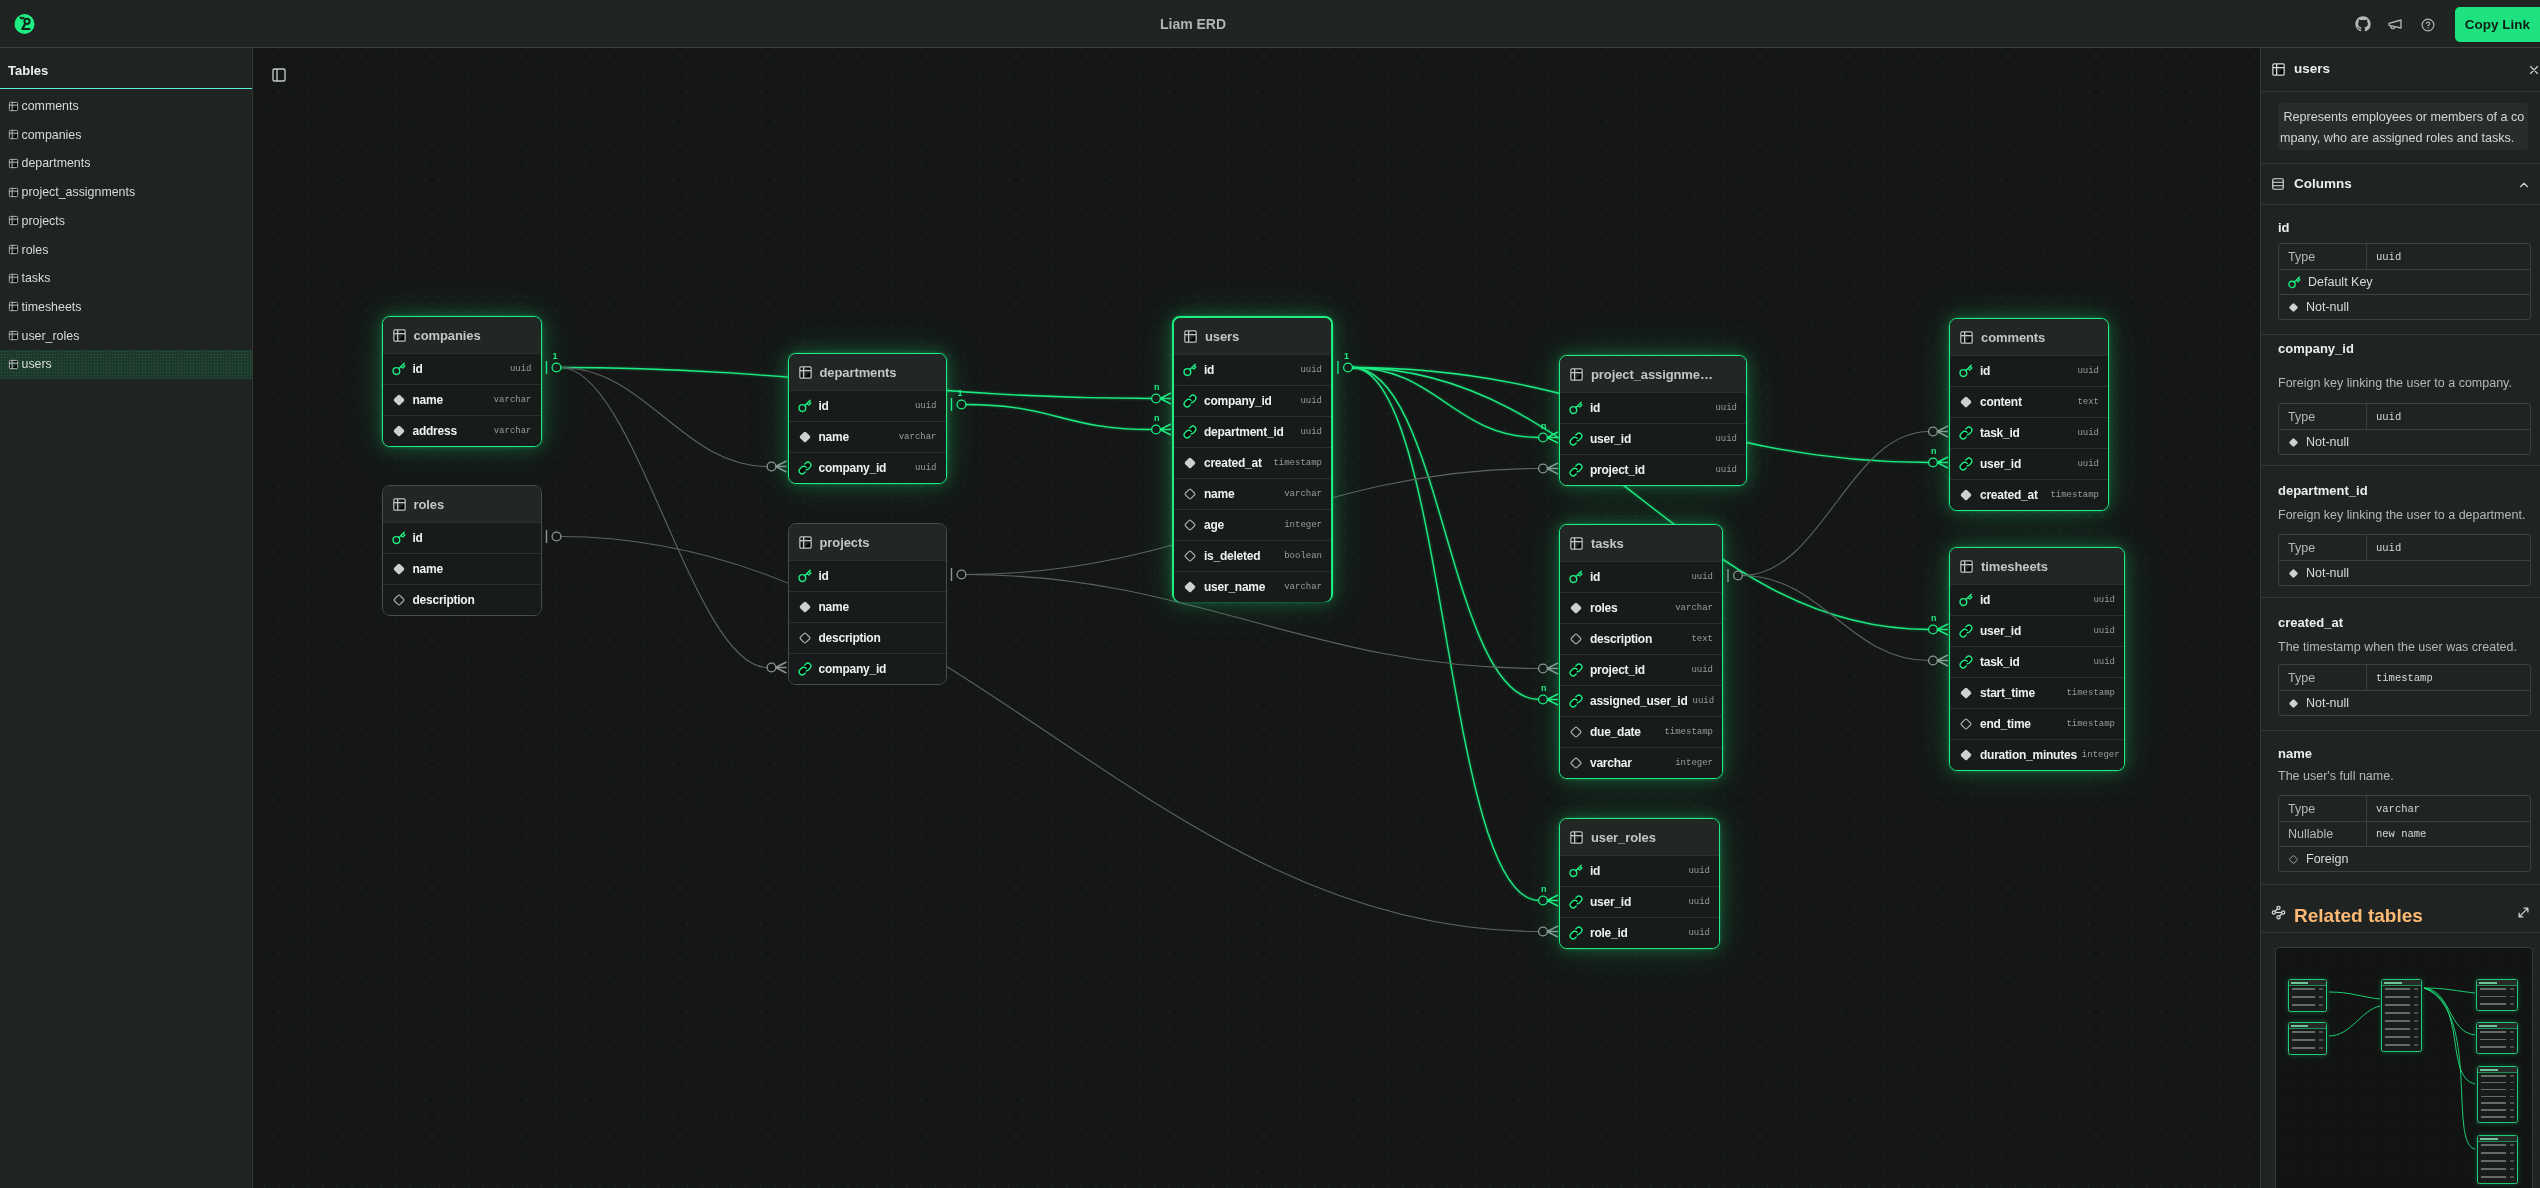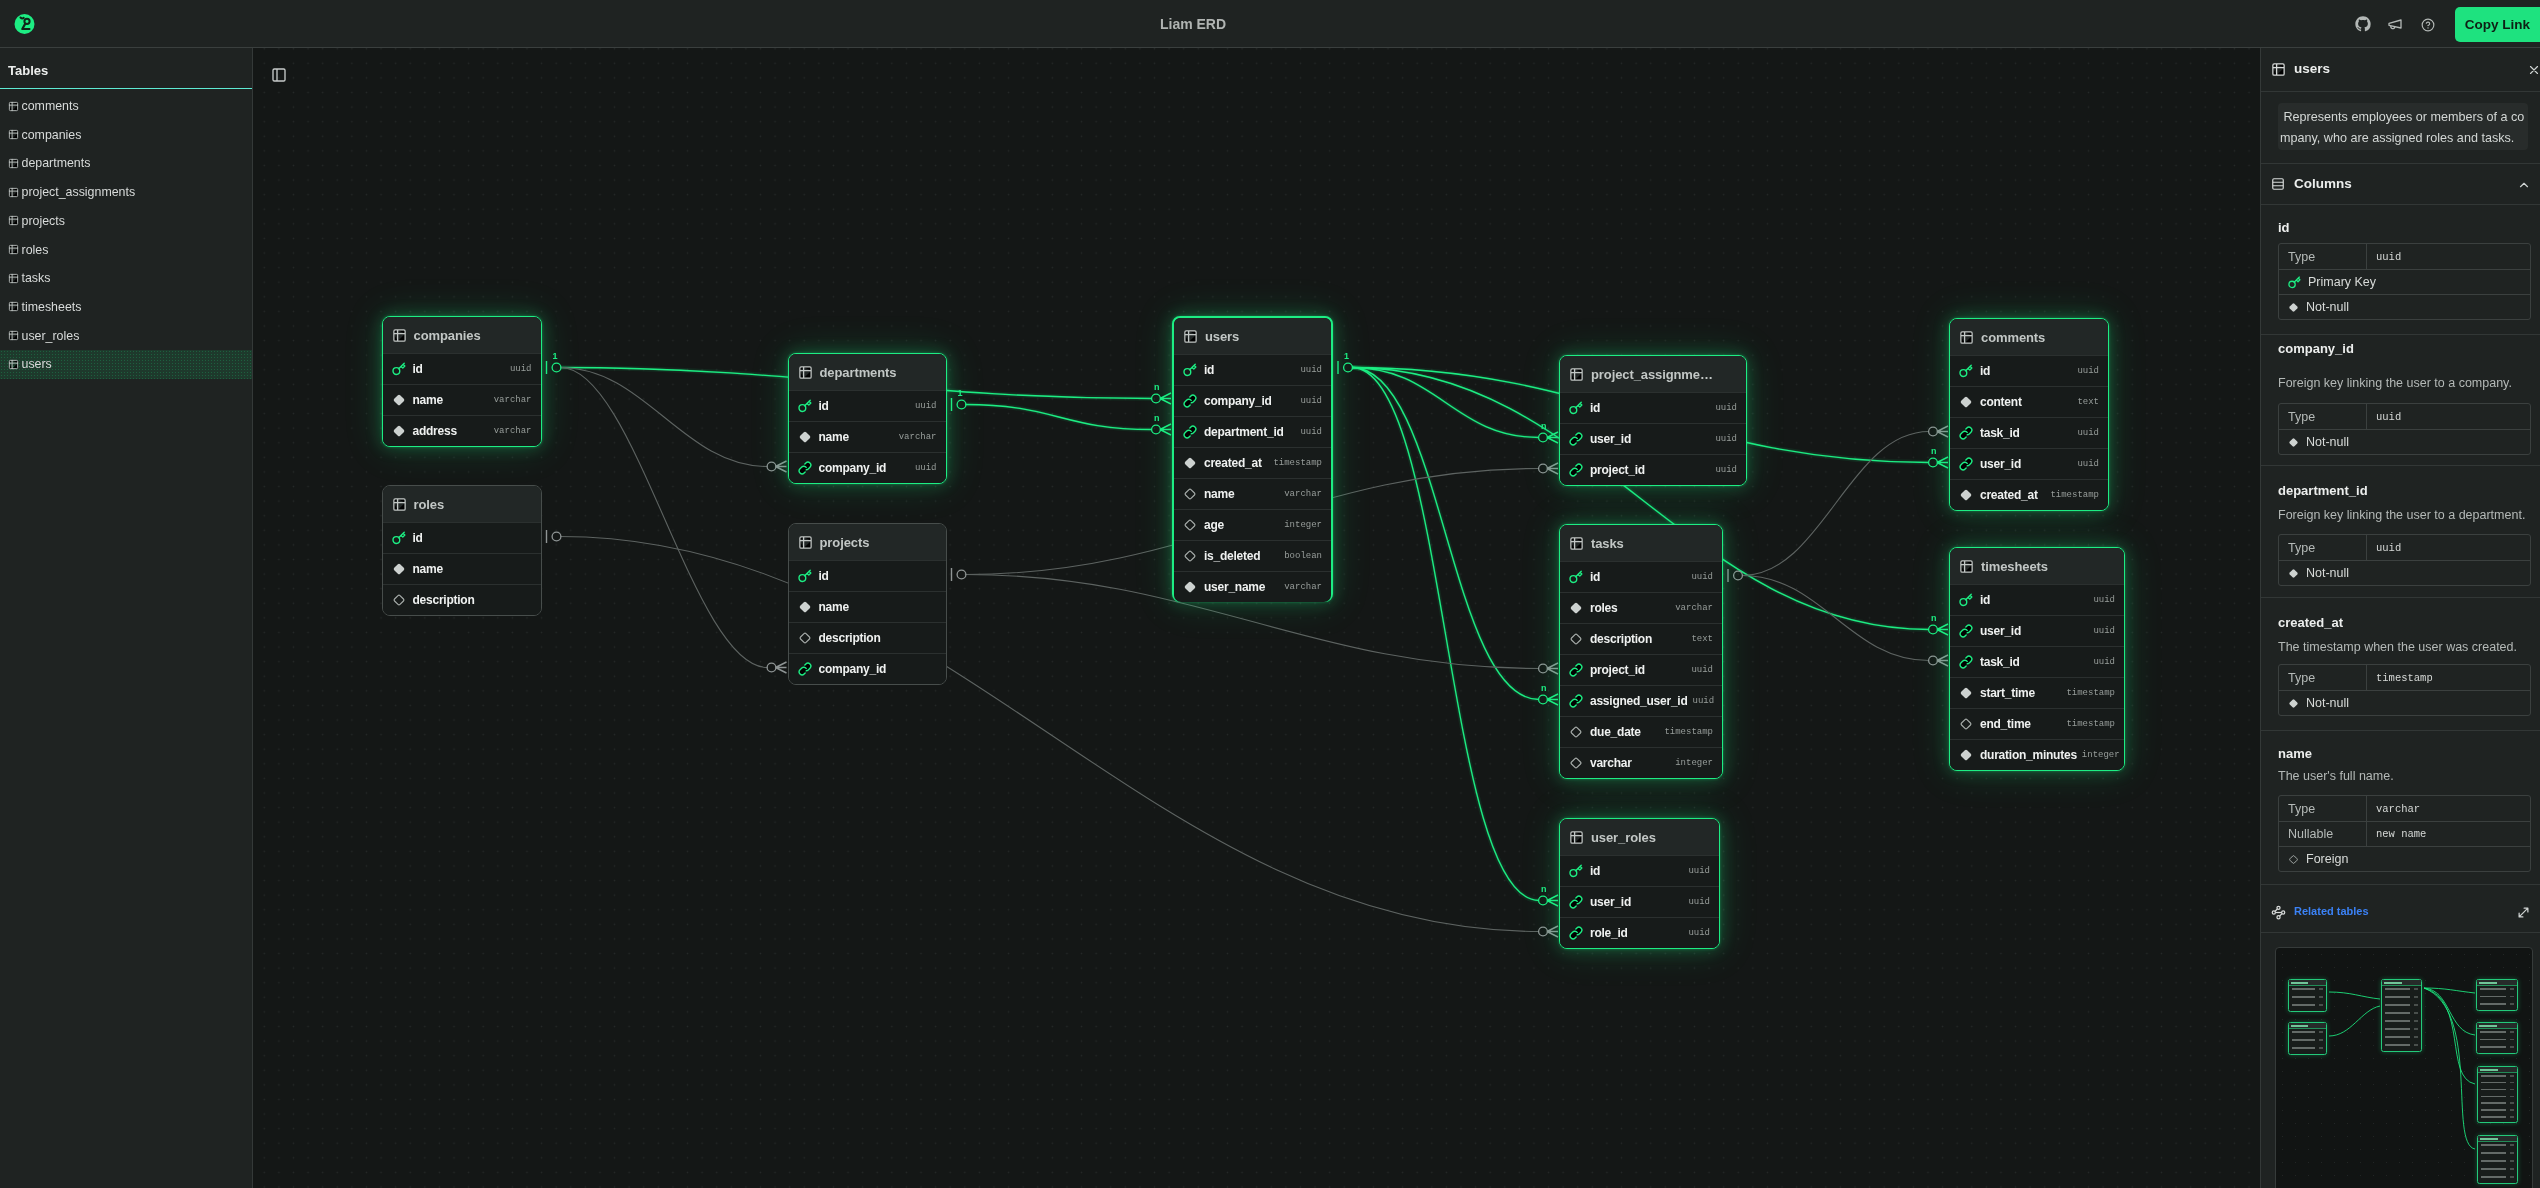--- a/index.html
+++ b/index.html
@@ -664,21 +664,21 @@
 <div class="drow">
           <div class="k">Type</div>
           <div class="v">uuid</div>
         </div>
 <div class="drow">
           <div class="full">
             <svg width="13" height="13" viewBox="0 0 24 24">
               <circle cx="7.5" cy="15.5" r="5.8" stroke="#1ded83" stroke-width="2.4" fill="none"></circle>
               <path d="m21 2-9.6 9.6M15.5 7.5l3 3L22 7l-3-3" stroke="#1ded83" stroke-width="2.4" stroke-linecap="round" stroke-linejoin="round" fill="none"></path>
             </svg>
-            <span>Primary Key</span>
+            <span>Default Key</span>
           </div>
         </div>
 <div class="drow">
           <div class="full">
             <svg width="11" height="11" viewBox="0 0 24 24">
               <rect x="4.8" y="4.8" width="14.4" height="14.4" rx="2.8" transform="rotate(45 12 12)" fill="#cdd2d0"></rect>
             </svg>
             <span>Not-null</span>
           </div>
         </div>
@@ -758,21 +758,21 @@
 <div class="rp-divider" style="top:836px"></div>
 <div style="position:absolute;left:10px;top:857px"><svg width="15" height="15" viewBox="0 0 24 24">
           <circle cx="12" cy="4.5" r="2.5" stroke="#d8dbda" stroke-width="2" fill="none"></circle>
           <path d="m10.2 6.3-3.9 3.9" stroke="#d8dbda" stroke-width="2"></path>
           <circle cx="4.5" cy="12" r="2.5" stroke="#d8dbda" stroke-width="2" fill="none"></circle>
           <path d="M7 12h10" stroke="#d8dbda" stroke-width="2"></path>
           <circle cx="19.5" cy="12" r="2.5" stroke="#d8dbda" stroke-width="2" fill="none"></circle>
           <path d="m13.8 17.7 3.9-3.9" stroke="#d8dbda" stroke-width="2"></path>
           <circle cx="12" cy="19.5" r="2.5" stroke="#d8dbda" stroke-width="2" fill="none"></circle>
         </svg></div>
-<div style="position:absolute;left:33px;top:857px;font-size:11px;font-weight:700;color:#3b82f6">Related tables</div>
+<div style="position:absolute;left:33px;top:857px;font-size:19px;font-weight:700;color:#fdba74">Related tables</div>
 <div style="position:absolute;left:255px;top:857px"><svg width="15" height="15" viewBox="0 0 24 24">
           <path d="M11 19H5v-6M13 5h6v6M19 5 5 19" stroke="#cfd3d2" stroke-width="2" stroke-linecap="round" stroke-linejoin="round" fill="none"></path>
         </svg></div>
 <div class="rp-divider" style="top:884px"></div>
 <div style="position:absolute;left:13.5px;top:899px;width:258px;height:289px;background:#111413;border:1px solid #363b3a;border-radius:4px;overflow:hidden;background-image:radial-gradient(circle, #222625 0.8px, transparent 1px);background-size:13px 13px;">
 <svg width="258" height="289" viewBox="0 0 258 289" fill="none" style="position:absolute;left:0;top:0">
           <path d="M53 44 C75 44 85 49 104 51" stroke="#1ded83" stroke-width="1" opacity=".85"></path>
           <path d="M53 88 C75 88 85 62 104 58" stroke="#1ded83" stroke-width="1" opacity=".85"></path>
           <path d="M148 40 C170 40 180 43 199 45" stroke="#1ded83" stroke-width="1" opacity=".85"></path>
           <path d="M148 40 C175 42 172 84 199 87" stroke="#1ded83" stroke-width="1" opacity=".85"></path>

